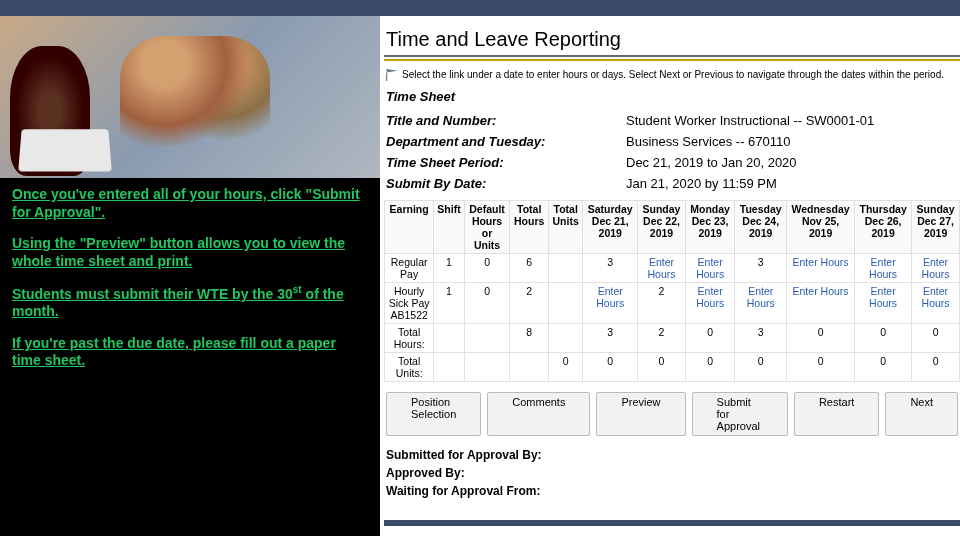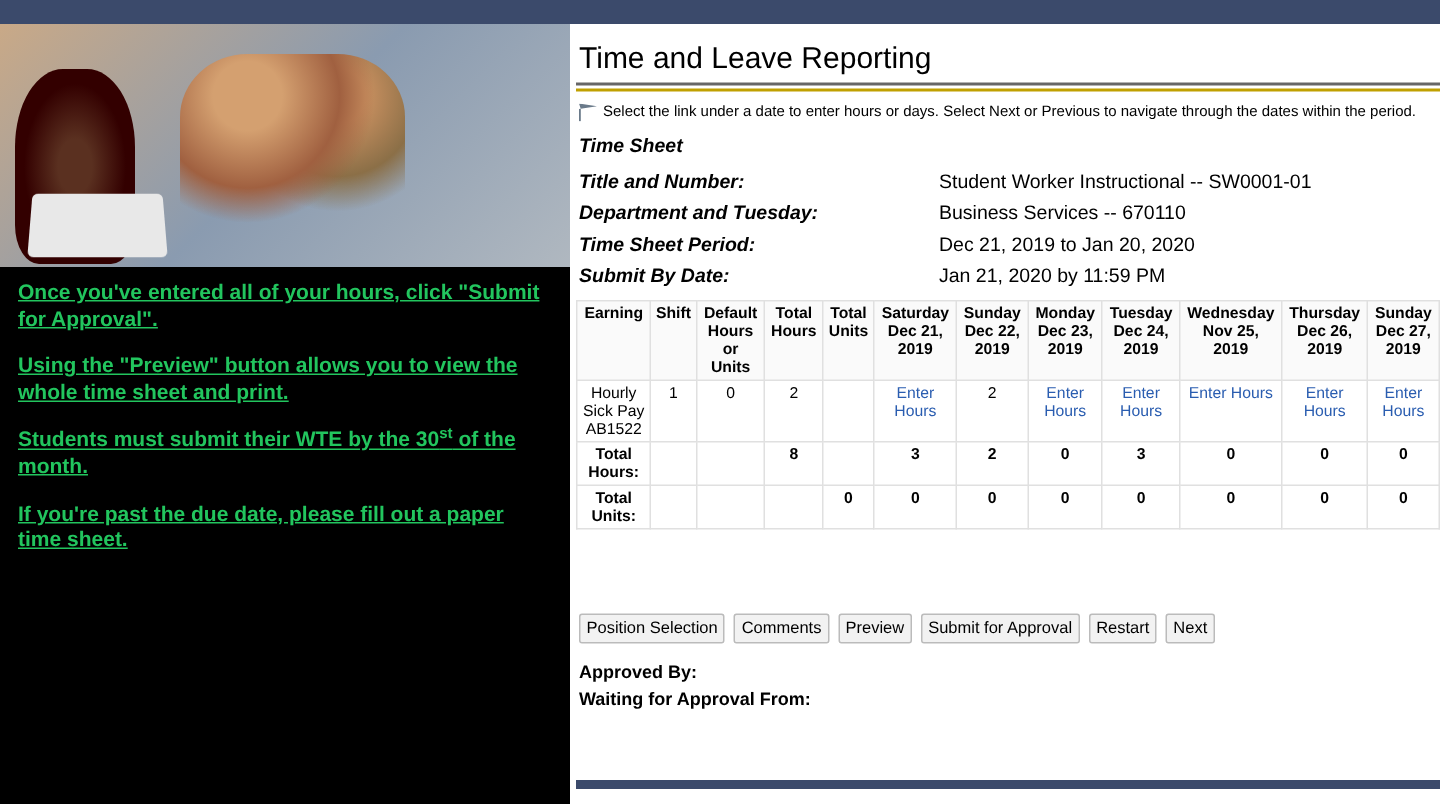--- a/index.html
+++ b/index.html
@@ -20,23 +20,23 @@
   .hint { font-size:10px; padding:8px 2px 6px; display:flex; align-items:flex-start; gap:4px; }
   .flag-icon { width:12px;height:12px;background:#6a7a8a;display:inline-block;clip-path:polygon(0 0,100% 15%,0 30%,0 100%,10% 100%,10% 30%);}
   .sheet-hdr { font-style:italic; font-weight:bold; font-size:13px; padding:2px 2px 6px;}
   .meta { width:560px; font-size:13px; border-collapse:collapse; }
   .meta td { padding:3px 2px; vertical-align:top;}
   .meta td:first-child{font-weight:bold;width:240px;font-style:italic;}
   .grid { width:576px; border-collapse:collapse; font-size:10.5px; margin-top:6px;}
   .grid th,.grid td{border:1px solid #e0e0e0;padding:2px 3px;text-align:center;vertical-align:top;}
   .grid th{font-weight:bold;background:#fafafa;}
   .grid .link{color:#2a5db0;cursor:pointer;}
-  .tot-row td{font-weight:bold;}
+  .tot-row td{font-weight:normal;}
   .btns{margin:10px 2px;display:flex;gap:6px;}
-  .btn{font-size:11px;padding:3px 4px;background:#f2f2f2;border:1px solid #bbb;border-radius:2px;cursor:pointer;margin-top:46px;}
+  .btn{font-size:11px;padding:3px 24px;background:#f2f2f2;border:1px solid #bbb;border-radius:2px;cursor:pointer;}
   .status{font-size:12px;font-weight:bold;padding:2px 2px;}
 </style>
 </head>
 <body>
 
 <div class="bar-top"></div>
 
 <div class="left-col">
   <div class="photo">
       <div class="laptop"></div>
@@ -90,20 +90,34 @@
           <th>Sunday Dec 22, 2019</th>
           <th>Monday Dec 23, 2019</th>
           <th>Tuesday Dec 24, 2019</th>
           <th>Wednesday Nov 25, 2019</th>
           <th>Thursday Dec 26, 2019</th>
           <th>Sunday Dec 27, 2019</th>
         </tr>
       </thead>
     <tbody id="grid-body">
         <tr>
+          <td>Regular Pay</td>
+          <td>1</td>
+          <td>0</td>
+          <td>6</td>
+          <td></td>
+          <td>3</td>
+          <td class="link">Enter Hours</td>
+          <td class="link">Enter Hours</td>
+          <td>3</td>
+          <td class="link">Enter Hours</td>
+          <td class="link">Enter Hours</td>
+          <td class="link">Enter Hours</td>
+        </tr>
+        <tr>
           <td>Hourly Sick Pay AB1522</td>
           <td>1</td>
           <td>0</td>
           <td>2</td>
           <td></td>
           <td class="link">Enter Hours</td>
           <td>2</td>
           <td class="link">Enter Hours</td>
           <td class="link">Enter Hours</td>
           <td class="link">Enter Hours</td>
@@ -143,17 +157,18 @@
 
   <div class="btns" id="btns">
       <div class="btn">Position Selection</div>
       <div class="btn">Comments</div>
       <div class="btn">Preview</div>
       <div class="btn">Submit for Approval</div>
       <div class="btn">Restart</div>
       <div class="btn">Next</div>
     </div>
 
+  <div class="status">Submitted for Approval By:</div>
   <div class="status">Approved By:</div>
   <div class="status">Waiting for Approval From:</div>
 </div>
 
 <div class="bar-bottom-right"></div>
 
 </body></html>

